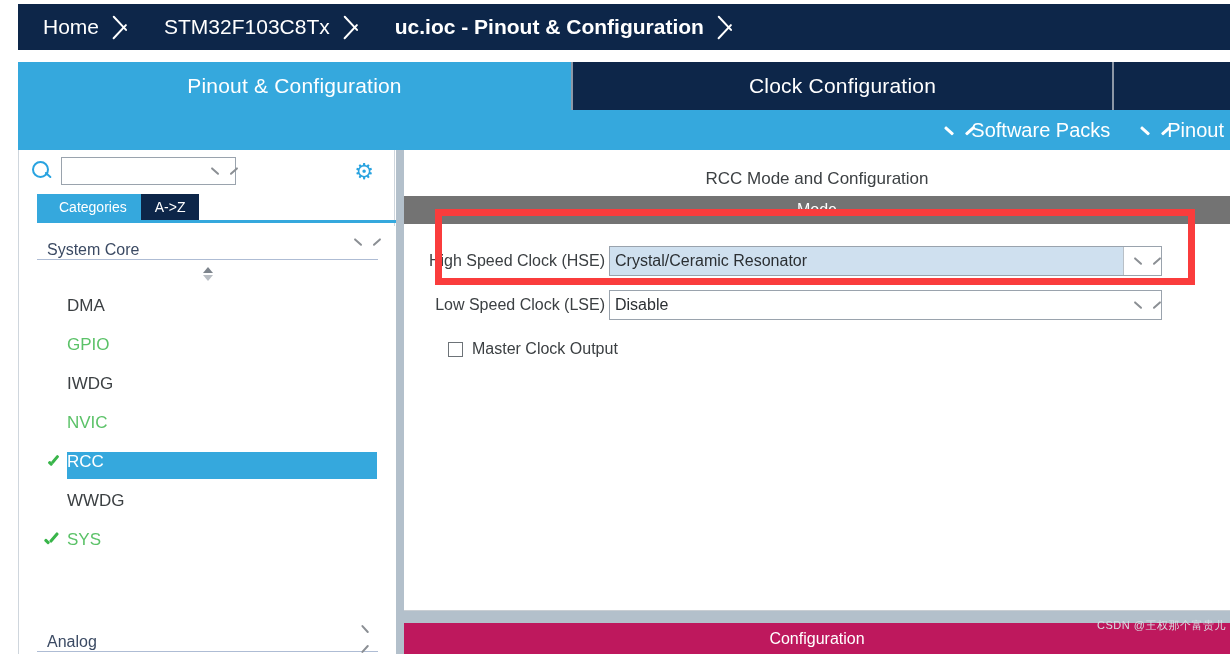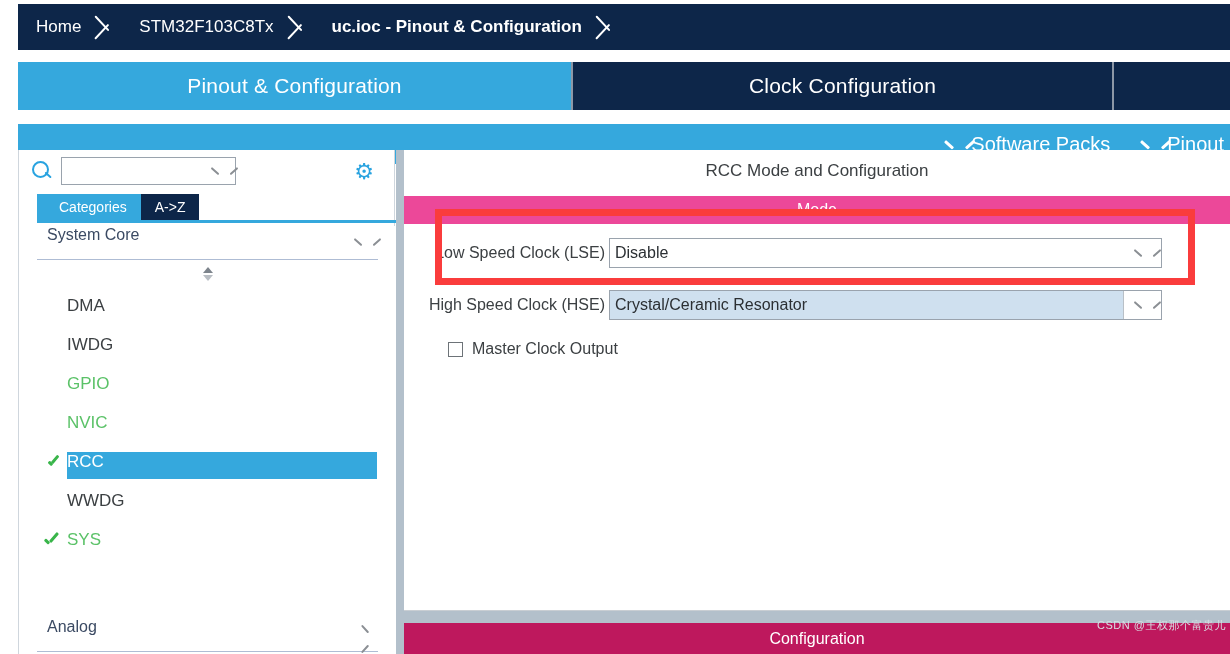--- a/index.html
+++ b/index.html
@@ -31,22 +31,22 @@
     background: #0d2649;
     display: flex;
     align-items: center;
   }
   .crumb {
     position: relative;
     display: flex;
     align-items: center;
     height: 52px;
     color: #ffffff;
-    font-size: 17px;
-    padding: 0 6px 0 18px;
+    font-size: 21px;
+    padding: 0 6px 0 25px;
     white-space: nowrap;
   }
   .crumb.active { font-weight: bold; }
   .crumb-sep {
     width: 34px; height: 46px;
     position: relative;
     flex: 0 0 34px;
   }
   .crumb-sep::before,
   .crumb-sep::after {
@@ -85,21 +85,21 @@
     font-size: 21px;
     letter-spacing: .2px;
   }
   .tab.tab-pinout { width: 553px; background: #35a8dd; }
   .tab.tab-clock  { width: 541px; background: #0d2649; border-left: 2px solid #8c97a6; }
   .tab.tab-extra  { flex: 1 1 auto; background: #0d2649; border-left: 2px solid #8c97a6; }
 
   
   .menustrip {
     position: absolute;
-    left: 18px; top: 124px;
+    left: 18px; top: 110px;
     width: 1212px; height: 40px;
     background: #35a8dd;
     display: flex;
     align-items: center;
     justify-content: flex-end;
   }
   .menu-item {
     color: #ffffff;
     font-size: 20px;
     display: flex;
@@ -223,21 +223,21 @@
     left: 0; top: 76px;
     width: 377px; height: 428px;
     background: #ffffff;
     overflow: hidden;
   }
   .group-head {
     position: relative;
     margin: 0 18px;
     height: 34px;
     display: flex;
-    align-items: flex-start;
+    align-items: flex-end;
     border-bottom: 1.5px solid #aebcd4;
   }
   .group-head .g-label {
     font-size: 16px;
     color: #3b4a63;
     margin-left: 10px;
   }
   .group-head .g-chev {
     position: absolute;
     right: 8px; top: 12px;
@@ -378,33 +378,33 @@
 
   
   .main-panel {
     position: absolute;
     left: 404px; top: 150px;
     width: 826px; height: 504px;
     background: #ffffff;
   }
   .main-title {
     position: absolute;
-    left: 0; top: 0;
+    left: 0; top: 8px;
     width: 826px; height: 42px;
     display: flex;
     align-items: center;
     justify-content: center;
     font-size: 17px;
     color: #3c4043;
   }
   .mode-header {
     position: absolute;
     left: 0; top: 46px;
     width: 826px; height: 28px;
-    background: #ec4899;
+    background: #737373;
     color: #ffffff;
     font-size: 16px;
     display: flex;
     align-items: center;
     justify-content: center;
   }
   .mode-body {
     position: absolute;
     left: 0; top: 74px;
     width: 826px; height: 387px;
@@ -601,27 +601,27 @@
       </div>
 
       <div class="spinner-icon">
         <span class="sp"></span>
       </div>
 
       <div class="tree-item state-plain">
         <span class="icon-slot"></span>
         <span class="ti-label">DMA</span>
       </div>
+      <div class="tree-item state-green">
+        <span class="icon-slot"></span>
+        <span class="ti-label">GPIO</span>
+      </div>
       <div class="tree-item state-plain">
         <span class="icon-slot"></span>
         <span class="ti-label">IWDG</span>
-      </div>
-      <div class="tree-item state-green">
-        <span class="icon-slot"></span>
-        <span class="ti-label">GPIO</span>
       </div>
       <div class="tree-item state-green">
         <span class="icon-slot"></span>
         <span class="ti-label">NVIC</span>
       </div>
       <div class="tree-item state-selected">
         <span class="icon-slot">
           <span class="check-circle"></span>
         </span>
         <span class="ti-label">RCC</span>
@@ -660,41 +660,41 @@
 
     <div class="main-title">
       <span>RCC Mode and Configuration</span>
     </div>
 
     <div class="mode-header">
       <span>Mode</span>
     </div>
 
     <div class="mode-body">
+
+      <div class="field-row" style="margin-top:22px">
+        <span class="field-label">High Speed Clock (HSE)</span>
+        <div class="dropdown highlighted">
+          <span class="dd-text">Crystal/Ceramic Resonator</span>
+          <span class="dd-btn">
+            <span class="chev-gray-down"></span>
+          </span>
+        </div>
+      </div>
 
       <div class="field-row">
         <span class="field-label">Low Speed Clock (LSE)</span>
         <div class="dropdown plain">
           <span class="dd-text">Disable</span>
           <span class="dd-btn">
             <span class="chev-gray-down"></span>
           </span>
         </div>
       </div>
 
-      <div class="field-row" style="margin-top:22px">
-        <span class="field-label">High Speed Clock (HSE)</span>
-        <div class="dropdown highlighted">
-          <span class="dd-text">Crystal/Ceramic Resonator</span>
-          <span class="dd-btn">
-            <span class="chev-gray-down"></span>
-          </span>
-        </div>
-      </div>
-
       <div class="checkbox-row">
         <span class="checkbox-box"></span>
         <span class="checkbox-label">Master Clock Output</span>
       </div>
 
     </div>
 
     <div class="config-gap"></div>
     <div class="config-header">
       <span>Configuration</span>

